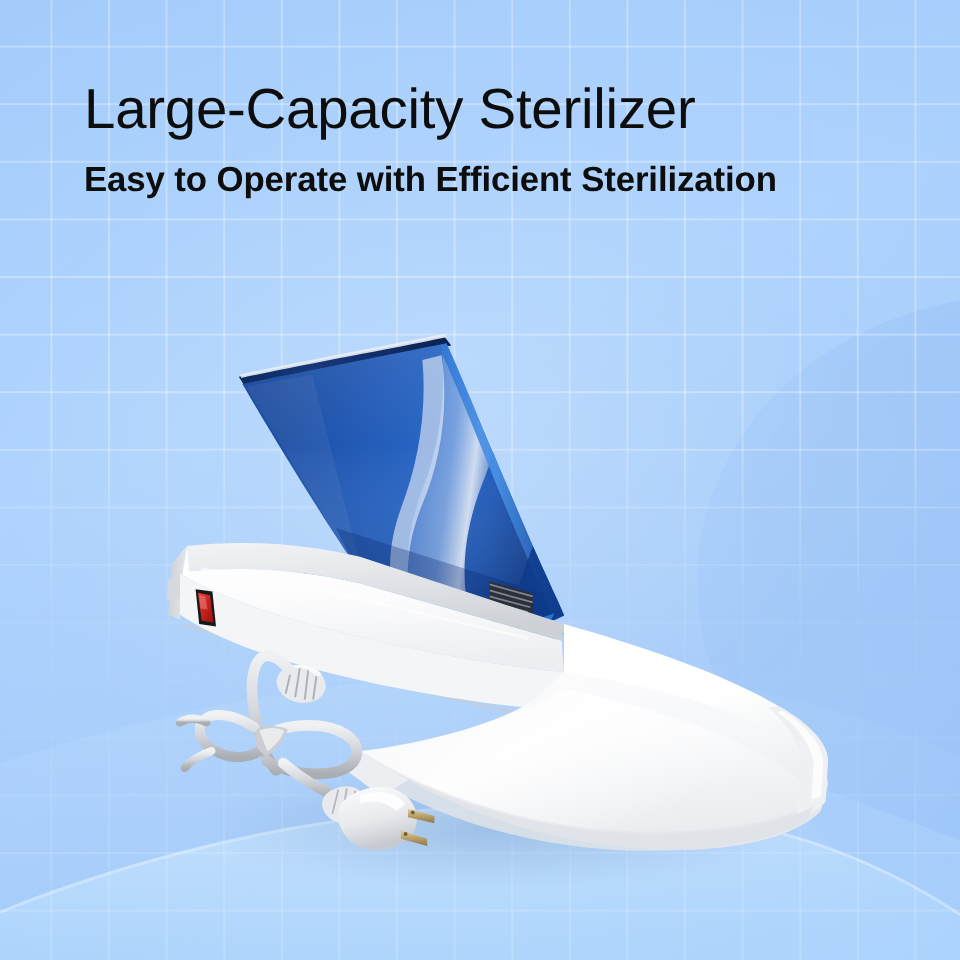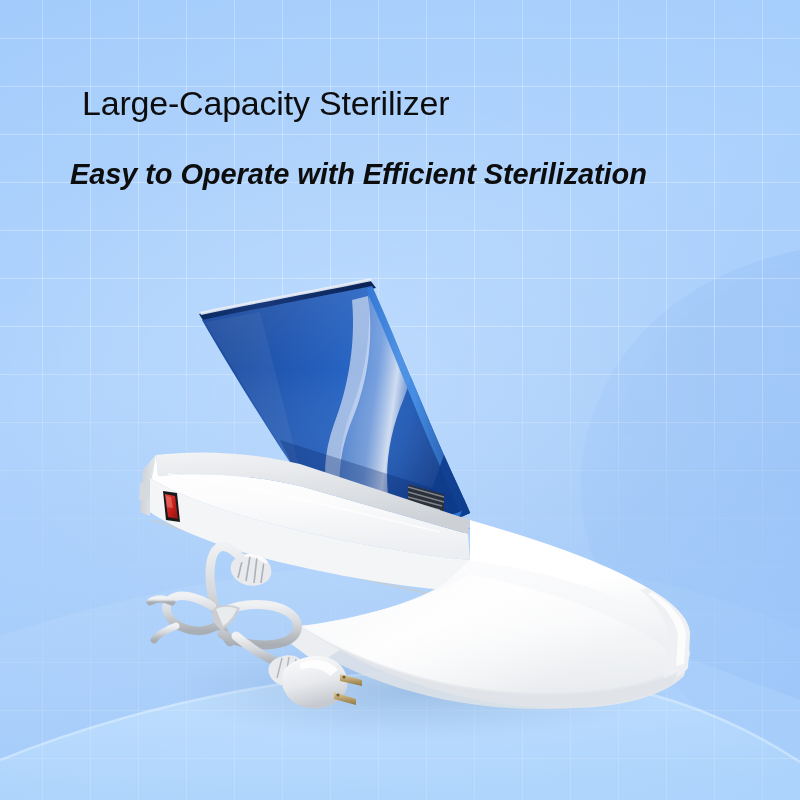--- a/index.html
+++ b/index.html
@@ -43,38 +43,37 @@
   }
 
   
   #headline-block {
     position: absolute;
     left: 70px;
     top: 62px;
     width: 700px;
   }
   #headline {
-    margin: 12px;
-    font-size: 34px;
+    margin: 0;
+    font-size: 47px;
     line-height: 58px;
     font-weight: 400;
     color: #0d0d0d;
     letter-spacing: -0.2px;
     white-space: nowrap;
   }
   #subheadline {
     margin: 0;
     padding-top: 12px;
     font-size: 29px;
     line-height: 36px;
     font-weight: 700;
     color: #0d0d0d;
     letter-spacing: -0.1px;
     white-space: nowrap;
-    font-style: italic;
   }
 
   
   #product {
     position: absolute;
     left: 0;
     top: 0;
     width: 800px;
     height: 800px;
   }

